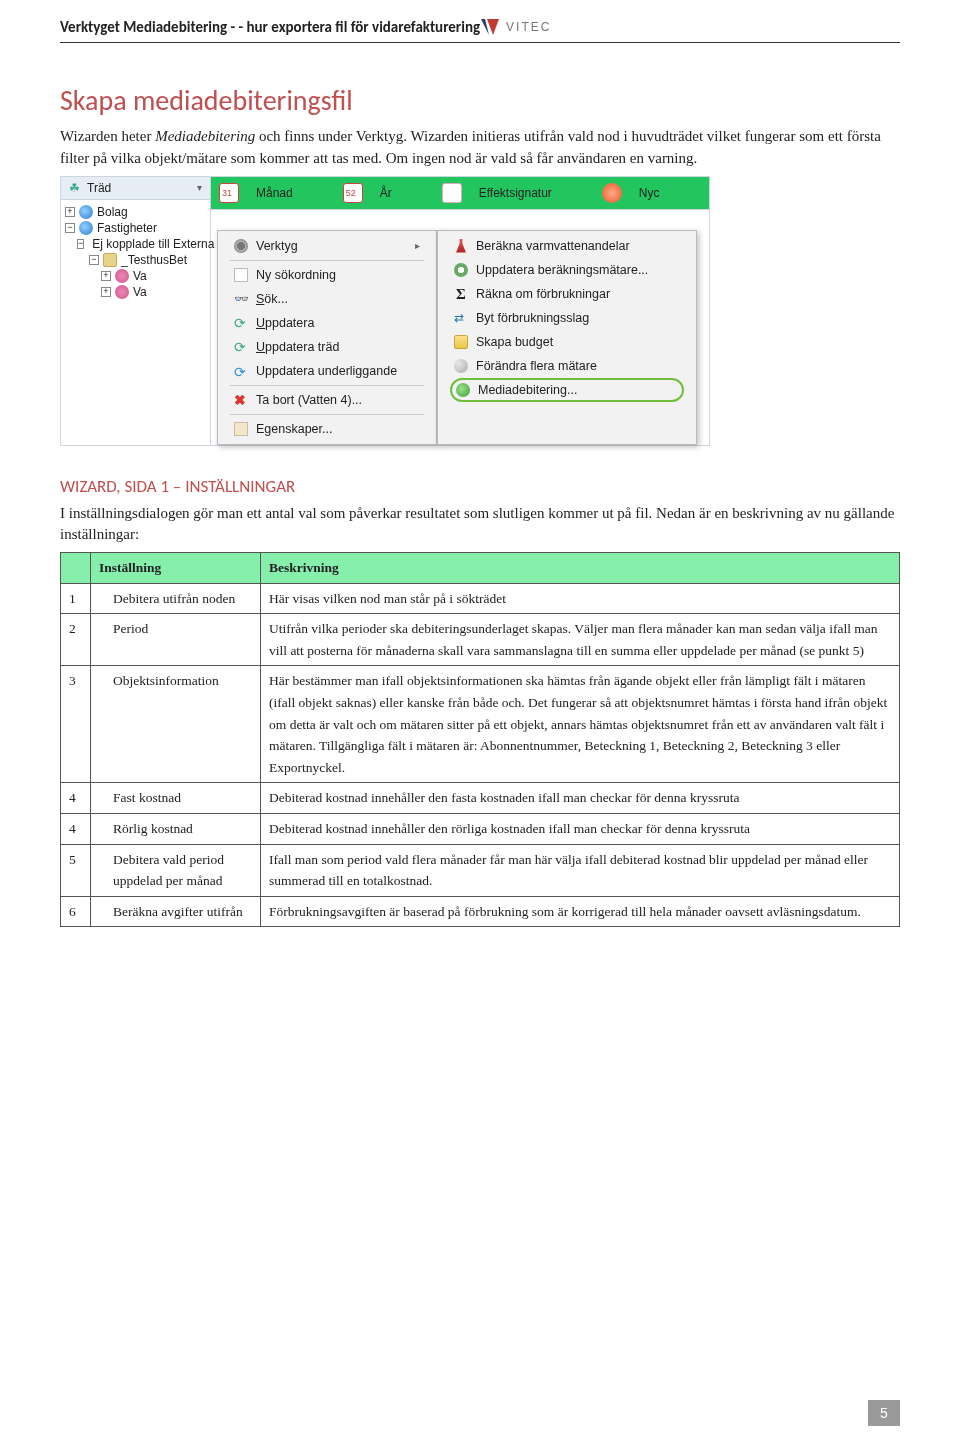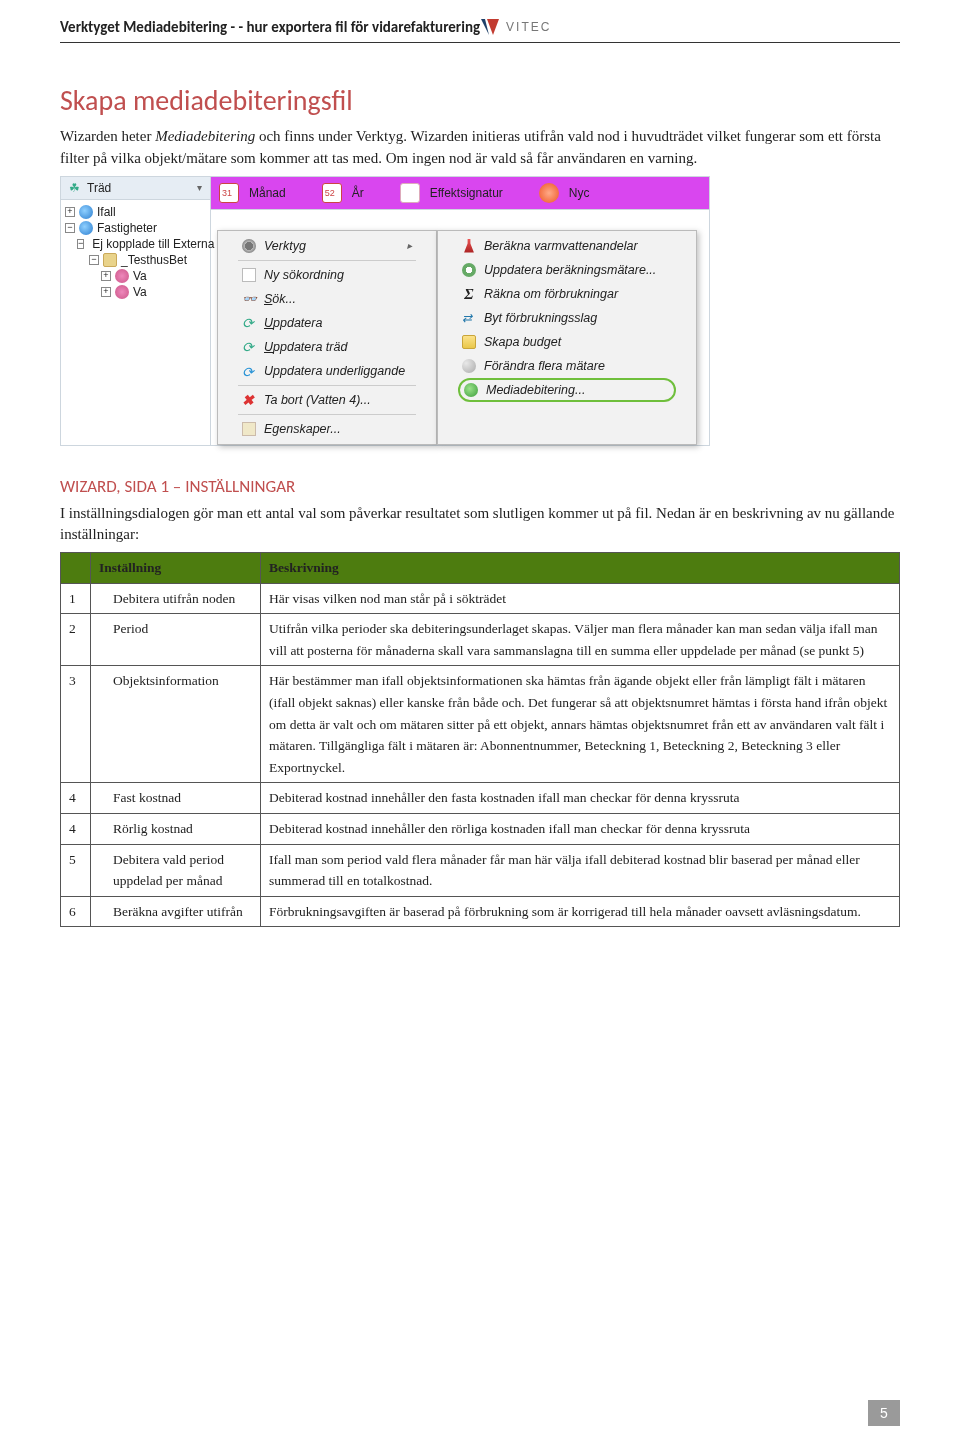--- a/index.html
+++ b/index.html
@@ -62,24 +62,24 @@
     width: 650px;
     margin-top: 6px;
     margin-bottom: 20px;
     font-family: 'Segoe UI', Tahoma, Arial, sans-serif;
     font-size: 12px;
     color: #222;
   }
   .ss-toolbar {
     display: flex;
     align-items: center;
-    gap: 10px;
+    gap: 17px;
     padding: 6px 8px;
     border-bottom: 1px solid #cdd6de;
-    background: #d946ef;
+    background: #22c55e;
   }
   .ss-tab {
     display: flex;
     align-items: center;
     gap: 4px;
     padding: 2px 6px;
   }
   .ss-body {
     display: flex;
     background: #fff;
@@ -126,23 +126,22 @@
   .ico-budget { background: linear-gradient(#fce28a, #e9c74a); border:1px solid #c9a53a; border-radius:2px;}
   .ico-multi { background: radial-gradient(circle at 30% 30%, #e8e8e8, #aaa); border-radius:50%; position:relative;}
   .ico-media { background: radial-gradient(circle at 40% 40%, #9be28a, #3a9c3a); border-radius:50%; }
   .ico-interval { background: #f0e8c8; border:1px solid #cba;}
   .ss-menupair { display: flex; flex: 1; }
   .ss-menu {
     background: #f2f2f2;
     border: 1px solid #bbb;
     box-shadow: 2px 2px 6px rgba(0,0,0,0.25);
     font-size: 12.5px;
-    padding: 3px 16px;
+    padding: 3px 8px;
     margin-top: 20px;
-    font-style: italic;
   }
   .ss-menu.left { width: 220px; margin-left: 6px; }
   .ss-menu.right { width: 260px; margin-left: 0; }
   .menu-row {
     display: flex; align-items: center;
     gap: 8px;
     padding: 5px 10px 5px 8px;
     position: relative;
   }
   .menu-row.has-sub::after {
@@ -189,21 +188,21 @@
   }
   table.settings th, table.settings td {
     border: 1px solid #555;
     padding: 4px 8px;
     text-align: left;
     vertical-align: top;
     line-height: 1.6;
   }
   table.settings th {
     font-weight: bold;
-    background: #4d7c0f;
+    background: #86efac;
   }
   table.settings td.num { width: 30px; }
   table.settings td.setting { width: 170px; padding-left: 22px; }
   .page-num {
     position: absolute;
     bottom: 30px;
     right: 60px;
     background: #9a9a9a;
     color: #fff;
     width: 32px;
@@ -238,21 +237,21 @@
   <div class="ss-body">
     <div class="ss-tree">
       <div class="ss-tab" style="border-bottom:1px solid #cdd6de; margin:-6px -4px 4px; padding:4px 8px; background:#e6edf4;">
         <span class="ico ico-tree">☘</span>
         <span>Träd</span>
         <span style="margin-left:auto;font-size:10px;color:#666">▾</span>
       </div>
       <div class="tree-row">
           <span class="exp-box">+</span>
           <span class="ico ico-globe"></span>
-          <span>Ifall</span>
+          <span>Bolag</span>
         </div>
       <div class="tree-row">
           <span class="exp-box">−</span>
           <span class="ico ico-globe"></span>
           <span>Fastigheter</span>
         </div>
       <div class="tree-row indent1">
           <span class="exp-box">−</span>
           <span class="ico ico-flask"></span>
           <span>Ej kopplade till Externa filter</span>
@@ -393,21 +392,21 @@
         <td>Debiterad kostnad innehåller den fasta kostnaden ifall man checkar för denna kryssruta</td>
       </tr>
     <tr>
         <td class="num">4</td>
         <td class="setting">Rörlig kostnad</td>
         <td>Debiterad kostnad innehåller den rörliga kostnaden ifall man checkar för denna kryssruta</td>
       </tr>
     <tr>
         <td class="num">5</td>
         <td class="setting">Debitera vald period uppdelad per månad</td>
-        <td>Ifall man som period vald flera månader får man här välja ifall debiterad kostnad blir baserad per månad eller summerad till en totalkostnad.</td>
+        <td>Ifall man som period vald flera månader får man här välja ifall debiterad kostnad blir uppdelad per månad eller summerad till en totalkostnad.</td>
       </tr>
     <tr>
         <td class="num">6</td>
         <td class="setting">Beräkna avgifter utifrån</td>
         <td>Förbrukningsavgiften är baserad på förbrukning som är korrigerad till hela månader oavsett avläsningsdatum.</td>
       </tr>
   </tbody>
 </table>
 
 <div class="page-num">5</div>

